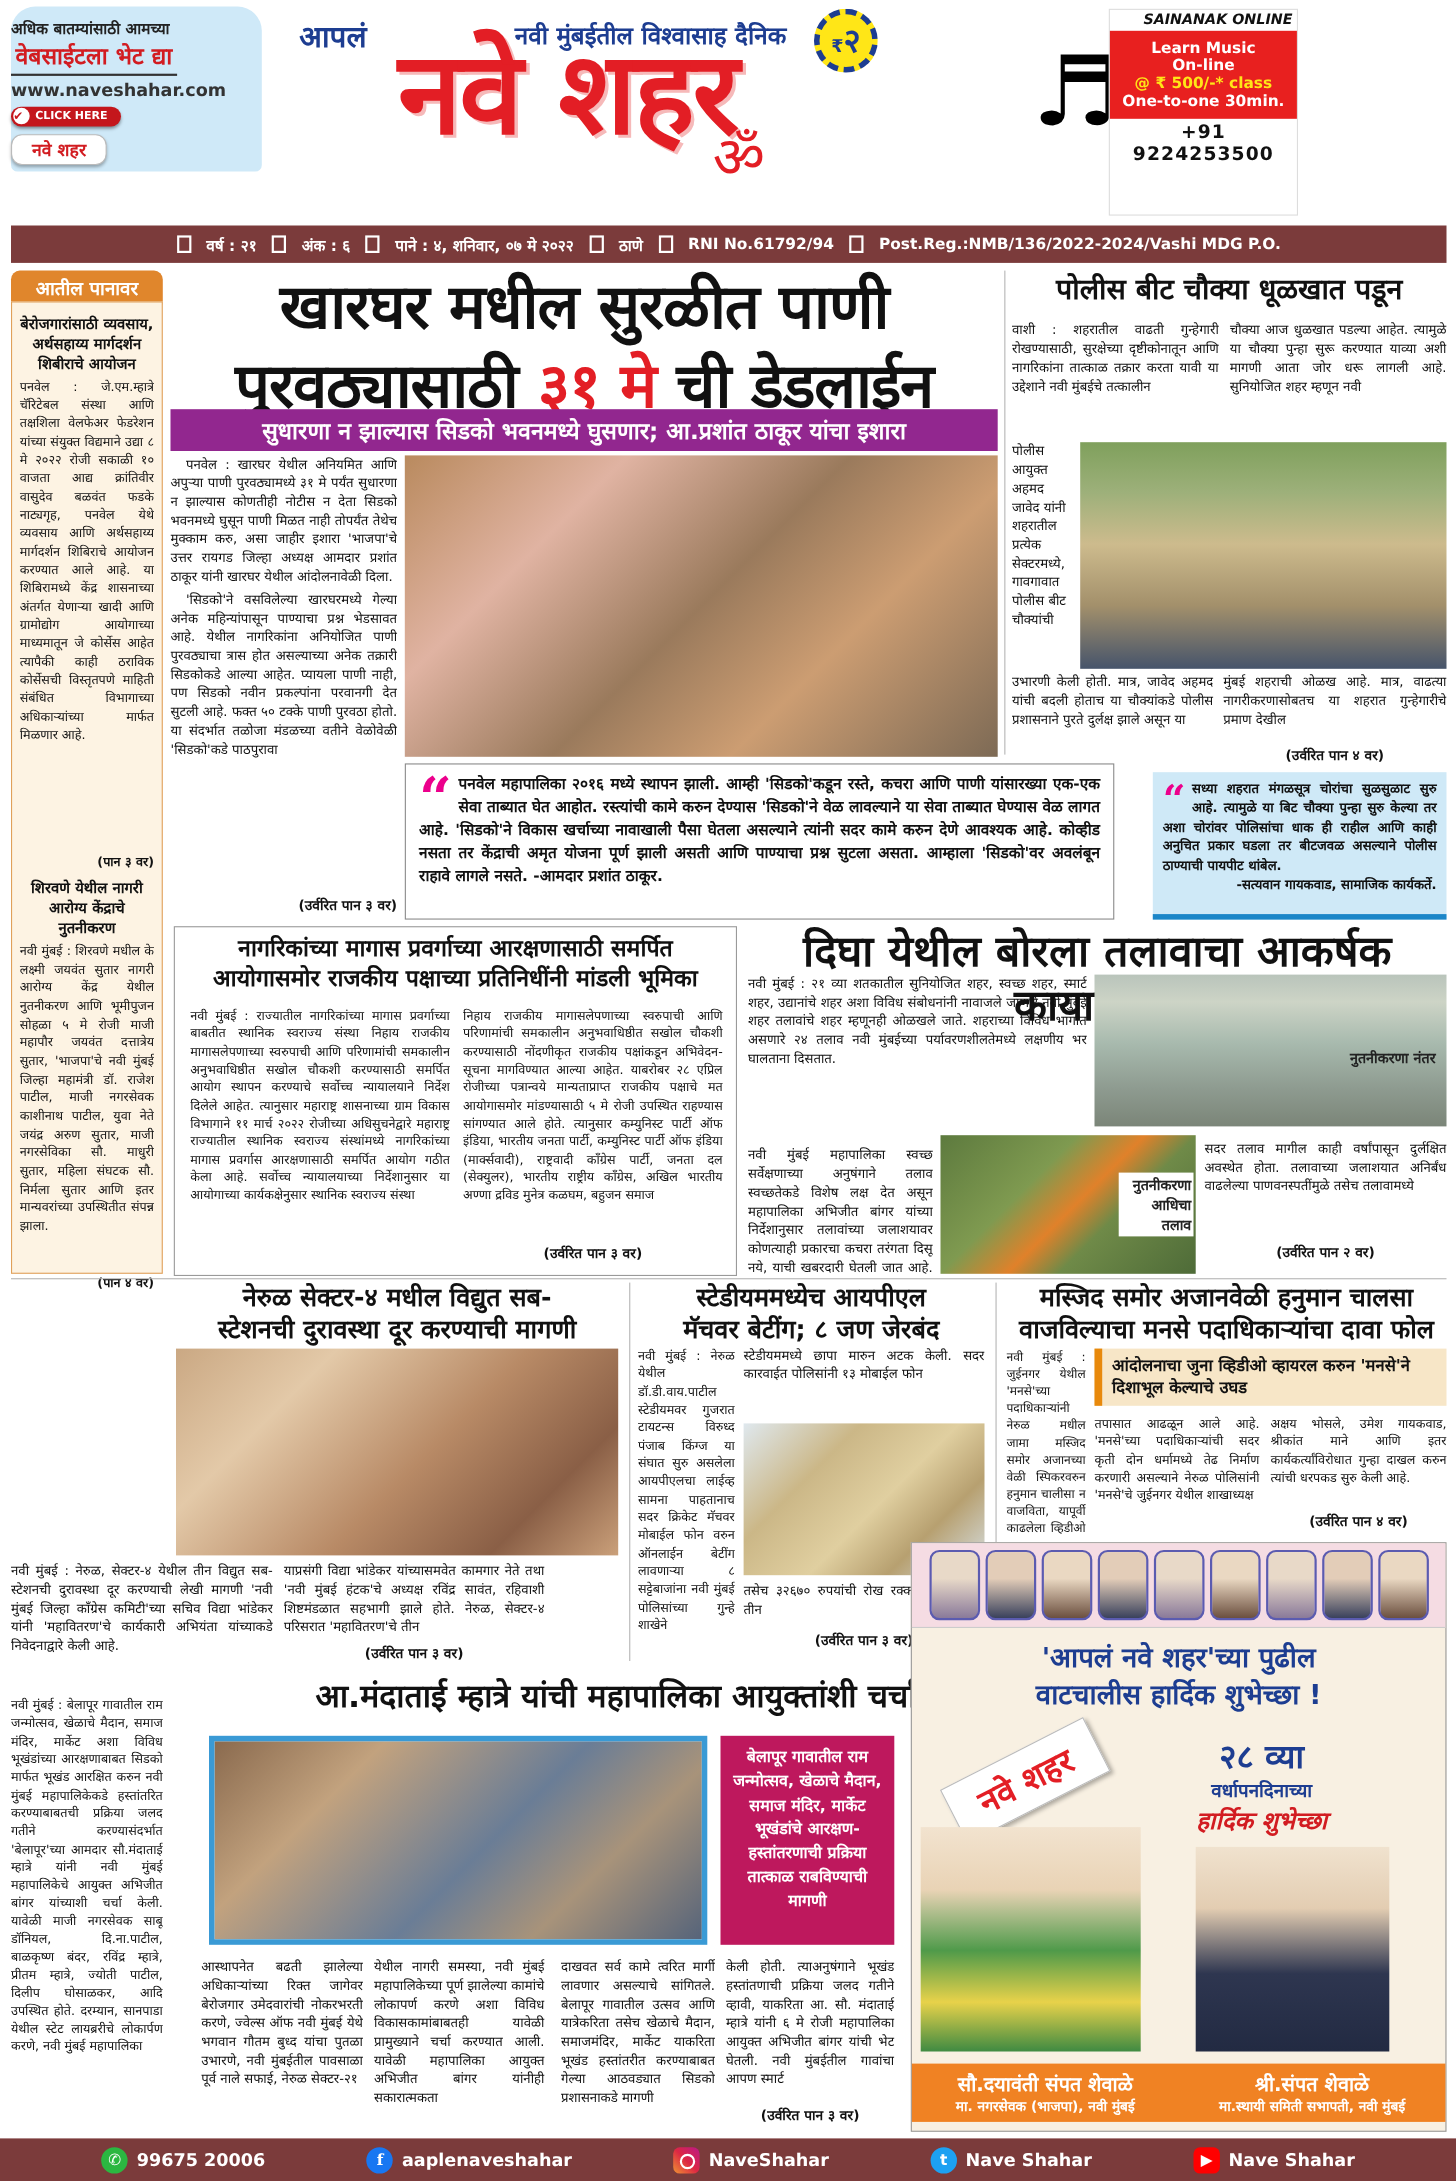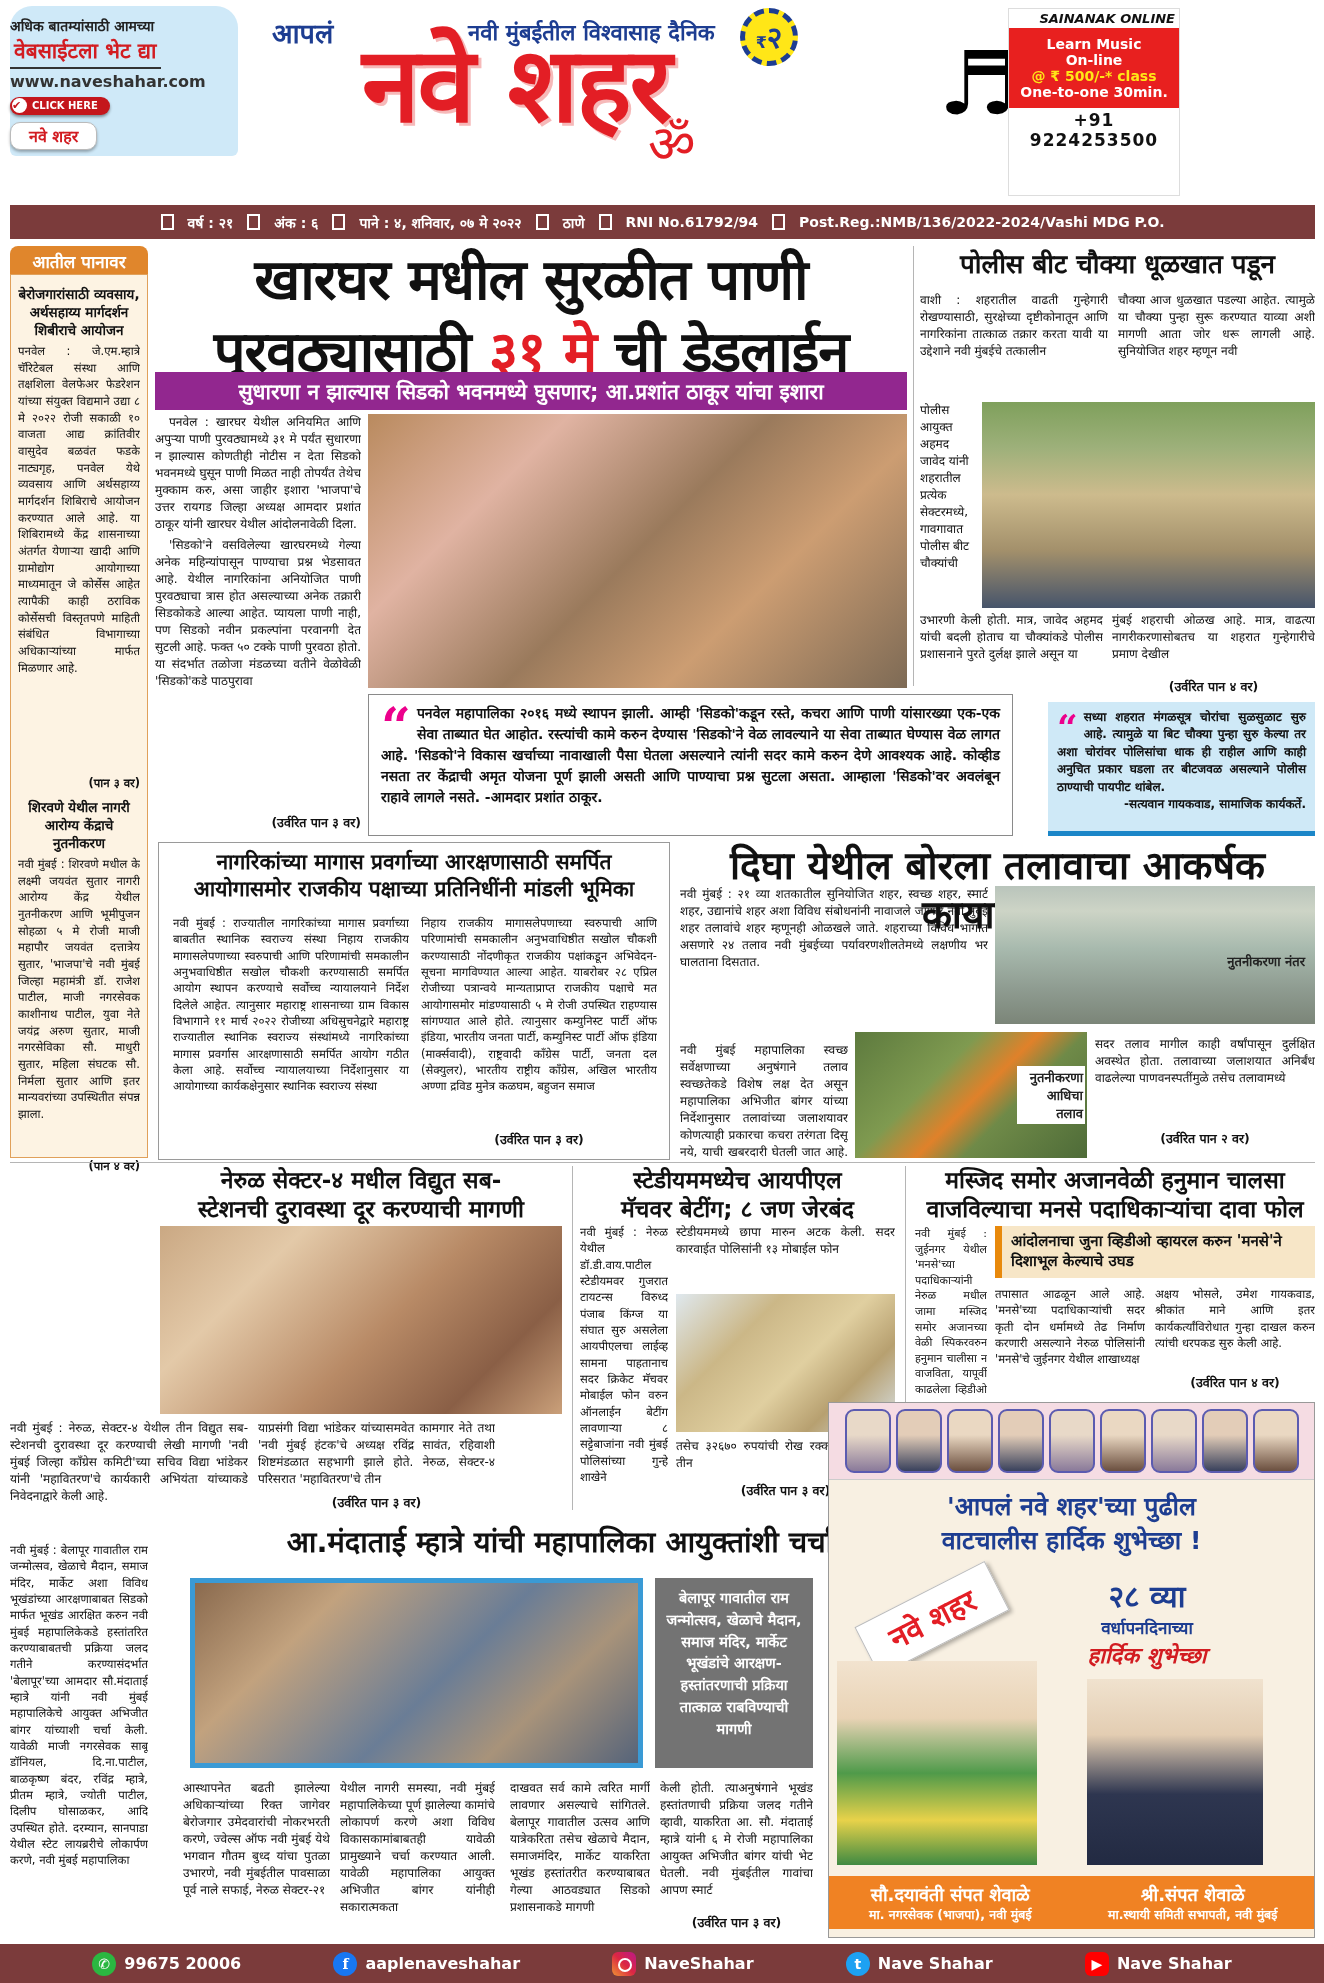--- a/index.html
+++ b/index.html
@@ -54,21 +54,21 @@
   .quotebox{border:1.5px solid #8a8a8a;padding:8px 12px;font-size:14px;font-weight:bold;line-height:1.5;text-align:justify;}
   .quoteby{font-weight:bold;}
   .bluequote{background:#cfe9f7;border-bottom:5px solid #1b86c8;padding:7px 9px;font-size:12px;font-weight:bold;line-height:1.45;text-align:justify;}
   
   .h26{font-size:26px;font-weight:bold;text-align:center;line-height:1.25;}
   .h22{font-size:21px;font-weight:bold;text-align:center;line-height:1.3;}
   .h24{font-size:23px;font-weight:bold;text-align:center;line-height:1.28;}
   .capt{font-weight:bold;font-size:13px;color:#222;}
   .boxed{border:1px solid #9a9a9a;}
   .callout{background:#f7e6c7;border-left:7px solid #e8890c;padding:5px 9px;font-size:15px;font-weight:bold;line-height:1.35;}
-  .bluebox{background:#737373;color:#fff;font-weight:bold;font-size:14.5px;text-align:center;padding:10px 8px;line-height:1.5;}
+  .bluebox{background:#be185d;color:#fff;font-weight:bold;font-size:14.5px;text-align:center;padding:10px 8px;line-height:1.5;}
   
   .gad{border:1px solid #999;background:#f8f0e2;}
   .leaders{background:#f5dce3;display:flex;gap:5px;align-items:center;justify-content:center;padding:6px 4px;border-bottom:1px solid #ccc;}
   .leader{width:42px;height:60px;border:2px solid #5b5bb0;border-radius:9px;background:linear-gradient(180deg,#e8d9c8 40%,#8a7a9a);}
   .leader:nth-child(2n){background:linear-gradient(180deg,#e3cdb8 40%,#39415c);}
   .leader:nth-child(3n){background:linear-gradient(180deg,#ead8c2 40%,#6b4f3f);}
   .gadline{color:#1d3d91;font-weight:bold;font-size:25px;text-align:center;line-height:1.35;}
   .rolled{background:#fff;border:1px solid #bbb;color:#e31e25;font-weight:bold;font-size:30px;
           padding:6px 26px;transform:rotate(-27deg);box-shadow:2px 3px 4px rgba(0,0,0,.3);}
   .num28{color:#1d3d91;font-weight:bold;font-size:30px;}

